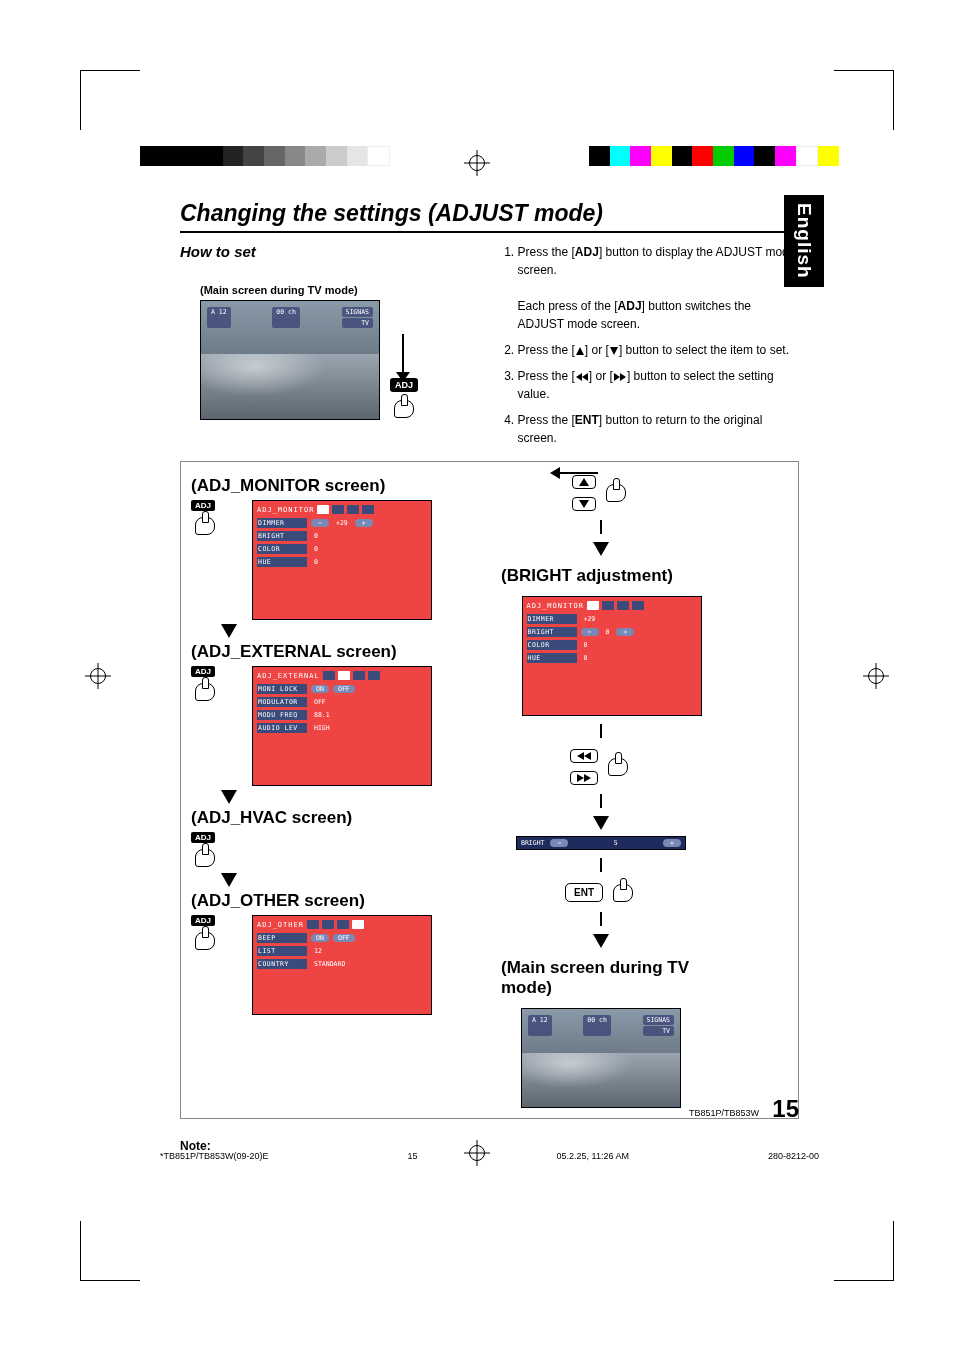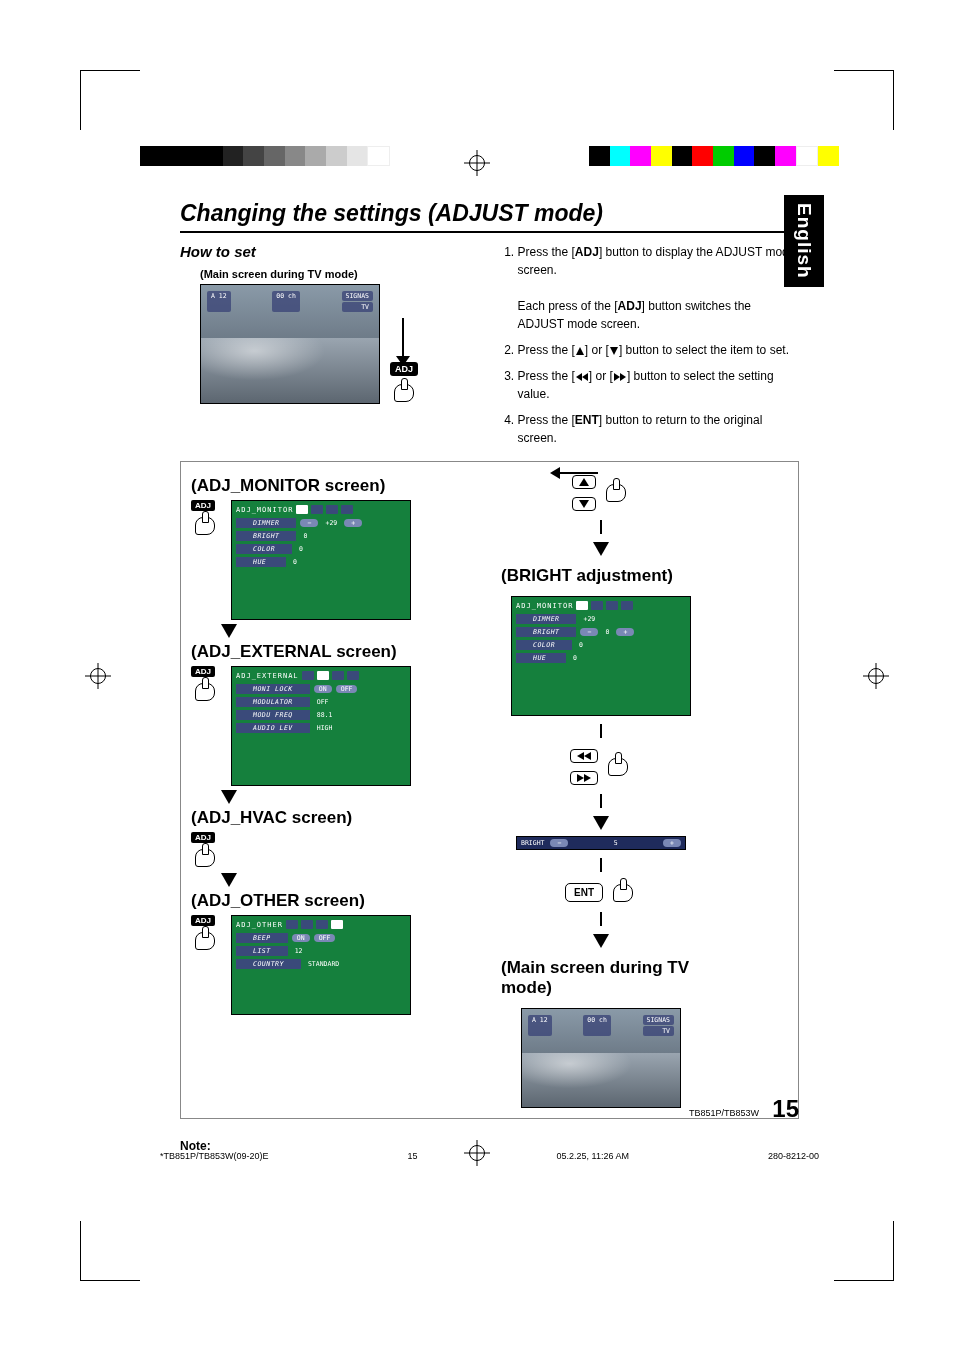--- a/index.html
+++ b/index.html
@@ -55,21 +55,21 @@
   h1.title {
     font-style: italic;
     font-weight: bold;
     font-size: 23px;
     border-bottom: 2px solid #000;
     padding-bottom: 4px;
     margin-bottom: 10px;
   }
   .columns { display: flex; gap: 20px; }
   .col { flex: 1; }
-  h2.howto { font-style: italic; font-weight: bold; font-size: 15px; margin-bottom: 8px; }
+  h2.howto { font-style: italic; font-weight: bold; font-size: 15px; margin-bottom: 24px; }
 
   .lang-tab {
     position: absolute;
     right: -25px;
     top: -5px;
     width: 40px;
     height: 92px;
     background: #000;
     color: #fff;
     font-weight: bold;
@@ -87,30 +87,31 @@
 
   ol.steps { list-style: decimal; margin-left: 18px; font-size: 12px; line-height: 1.5; }
   ol.steps li { margin-bottom: 8px; }
   .sub { margin-top: 18px; }
 
   .note-head { font-weight: bold; font-size: 12px; margin-top: 20px; }
   .note-body { font-style: italic; font-size: 11.5px; margin-top: 2px; line-height: 1.4; }
 
   
   .screen {
-    width: 180px; height: 120px; background: #15803d; border: 1px solid #000;
+    width: 180px; height: 120px; background: #ef4444; border: 1px solid #000;
     color: #fff; font-size: 7px; padding: 4px; position: relative;
     font-family: monospace;
+    margin-left: 21px;
   }
   .screen.sm { height: 100px; }
   .screen .hdr { display:flex; align-items:center; gap:3px; margin-bottom:4px; letter-spacing:1px; font-size:7px; }
   .folder { width:12px; height:9px; background:#3a4a7a; display:inline-block; border-radius:1px; }
   .folder.active { background:#fff; }
   .row { display:flex; align-items:center; gap:4px; margin:3px 0; }
-  .lbl { background:#3a4a7a; padding:1px 17px; font-size:6.5px; letter-spacing:0.5px; min-width:50px;font-style:italic; }
+  .lbl { background:#3a4a7a; padding:1px 1px; font-size:6.5px; letter-spacing:0.5px; min-width:50px; }
   .pill { background:#3a4a7a; border-radius:6px; padding:0 5px; font-size:6.5px; min-width:18px; text-align:center; }
   .pill.lt { background:#7a88b5; }
   .val { font-size:6.5px; color:#fff; padding:0 3px; }
 
   .tv-screen {
     width: 180px; height: 120px;
     background: linear-gradient(180deg,#8a9aa8 0%,#6b7885 50%,#4a5560 100%);
     border:1px solid #000; position:relative; font-family: monospace;
   }
   .tv-screen.sm { width:160px; height:100px; }

